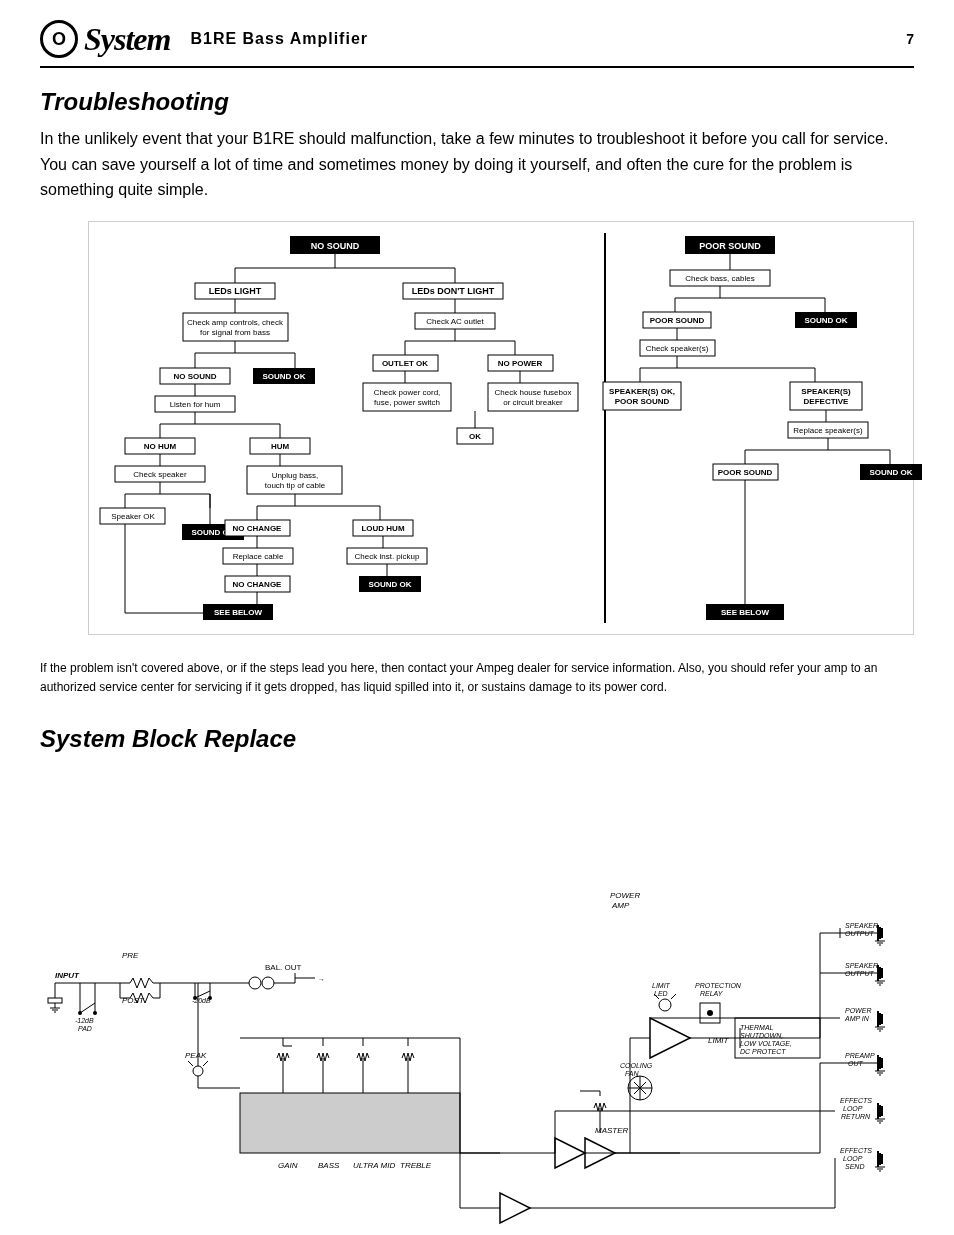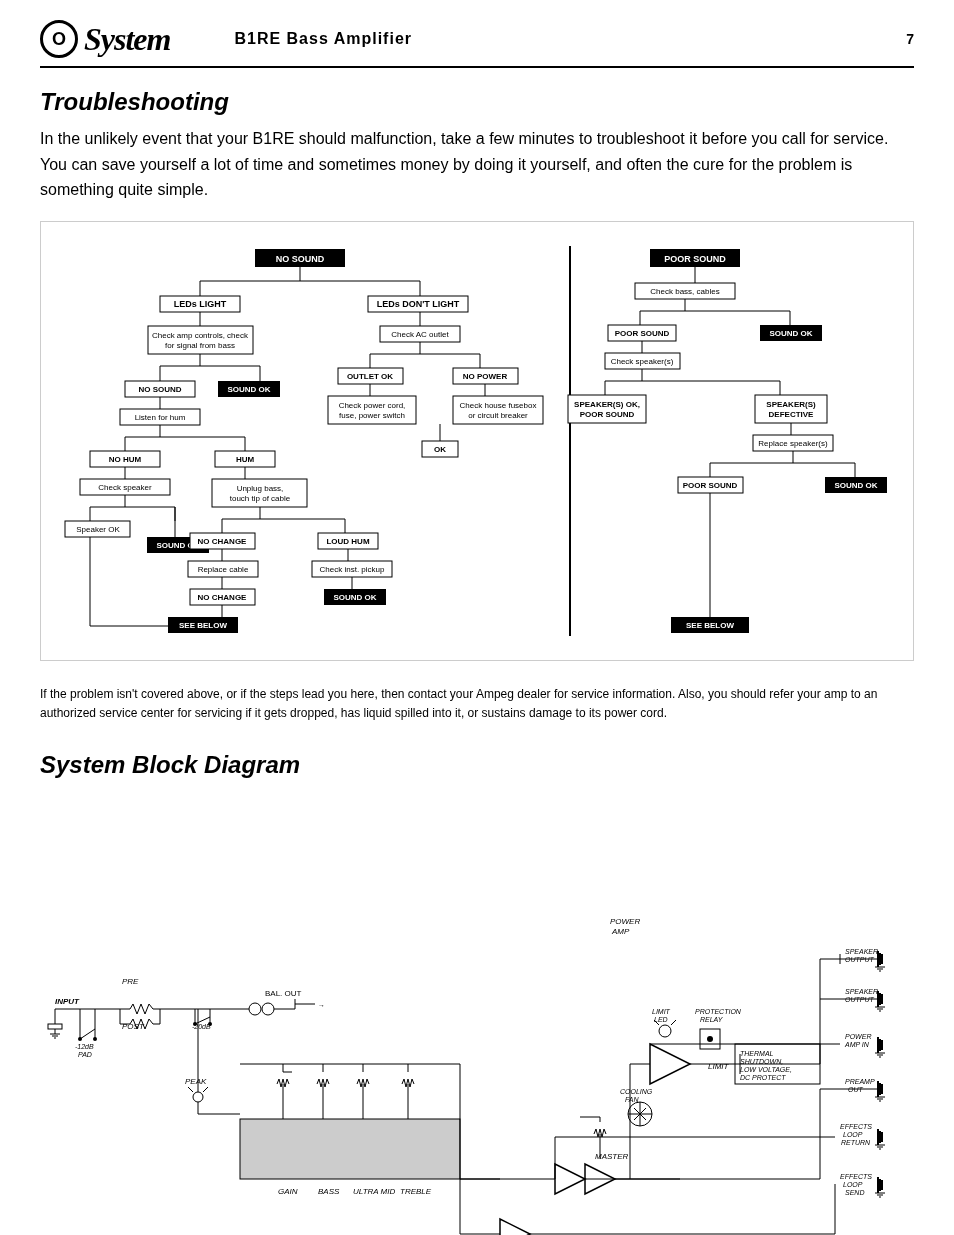--- a/index.html
+++ b/index.html
@@ -39,21 +39,20 @@
       font-style: italic;
       font-weight: bold;
       font-family: Georgia, serif;
       letter-spacing: -1px;
       margin-right: 20px;
     }
     .header-title {
       font-size: 16px;
       font-weight: bold;
       letter-spacing: 1px;
-      margin-left: 44px;
     }
     .page-number {
       margin-left: auto;
       font-size: 14px;
       font-weight: bold;
     }
 
     
     .section-title {
       font-size: 24px;
@@ -87,21 +86,21 @@
 <div class="header">
   <div class="logo-circle">O</div>
   <div class="brand-name">System</div>
   <div class="header-title">B1RE Bass Amplifier</div>
   <div class="page-number">7</div>
 </div>
 
 <div class="section-title">Troubleshooting</div>
 <div class="intro-text">In the unlikely event that your B1RE should malfunction, take a few minutes to troubleshoot it before you call for service. You can save yourself a lot of time and sometimes money by doing it yourself, and often the cure for the problem is something quite simple.</div>
 
-<div style="border: 1px solid #ccc; padding: 19px; margin-bottom: 16px;">
+<div style="border: 1px solid #ccc; padding: 6px; margin-bottom: 16px; margin-left: 48px;">
   <svg viewBox="0 0 870 400" width="870" height="400" style="display:block;">
 
     <rect x="195" y="8" width="90" height="18" fill="#000"></rect>
     <text x="240" y="21" text-anchor="middle" fill="#fff" font-size="9" font-weight="bold">NO SOUND</text>
 
     <line x1="240" y1="26" x2="240" y2="40" stroke="#000" stroke-width="1"></line>
 
     <line x1="140" y1="40" x2="360" y2="40" stroke="#000" stroke-width="1"></line>
 
     <line x1="140" y1="40" x2="140" y2="55" stroke="#000" stroke-width="1"></line>
@@ -287,21 +286,21 @@
 
     <line x1="650" y1="252" x2="650" y2="376" stroke="#000" stroke-width="1"></line>
     <rect x="611" y="376" width="78" height="16" fill="#000"></rect>
     <text x="650" y="387" text-anchor="middle" fill="#fff" font-size="8" font-weight="bold">SEE BELOW</text>
 
   </svg>
 </div>
 
 <div class="middle-text">If the problem isn't covered above, or if the steps lead you here, then contact your Ampeg dealer for service information. Also, you should refer your amp to an authorized service center for servicing if it gets dropped, has liquid spilled into it, or sustains damage to its power cord.</div>
 
-<div class="section-title">System Block Diagram</div>
+<div class="section-title">System Block Replace</div>
 
 <div class="block-diagram">
   <svg viewBox="0 0 870 490" width="870" height="490" style="display:block;">
 
     <text x="15" y="215" font-size="8" font-style="italic" font-weight="bold">INPUT</text>
 
     <line x1="15" y1="220" x2="15" y2="235" stroke="#000" stroke-width="1"></line>
     <rect x="8" y="235" width="14" height="5" fill="none" stroke="#000" stroke-width="1"></rect>
     <line x1="15" y1="240" x2="15" y2="245" stroke="#000" stroke-width="1"></line>
 

